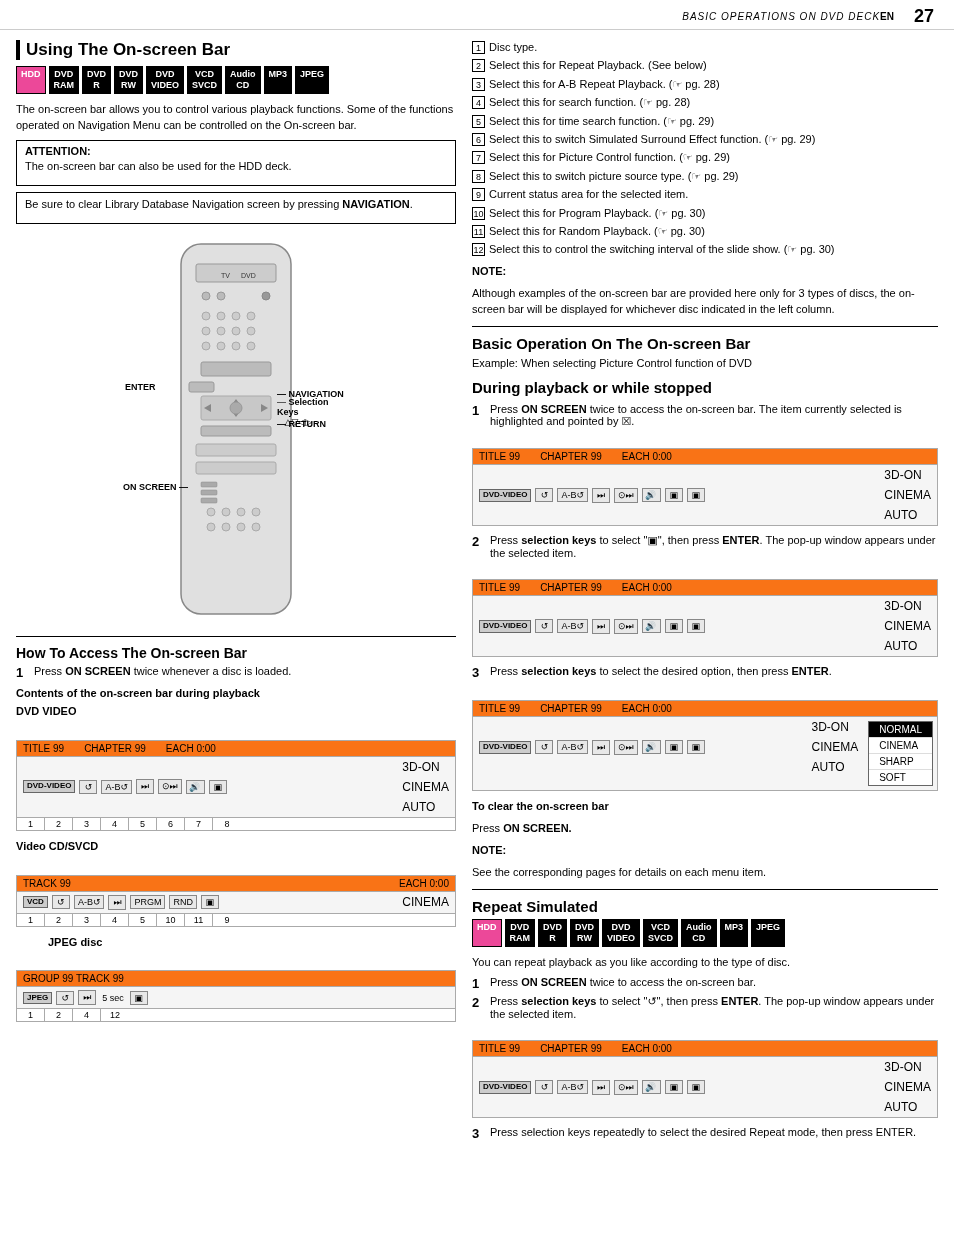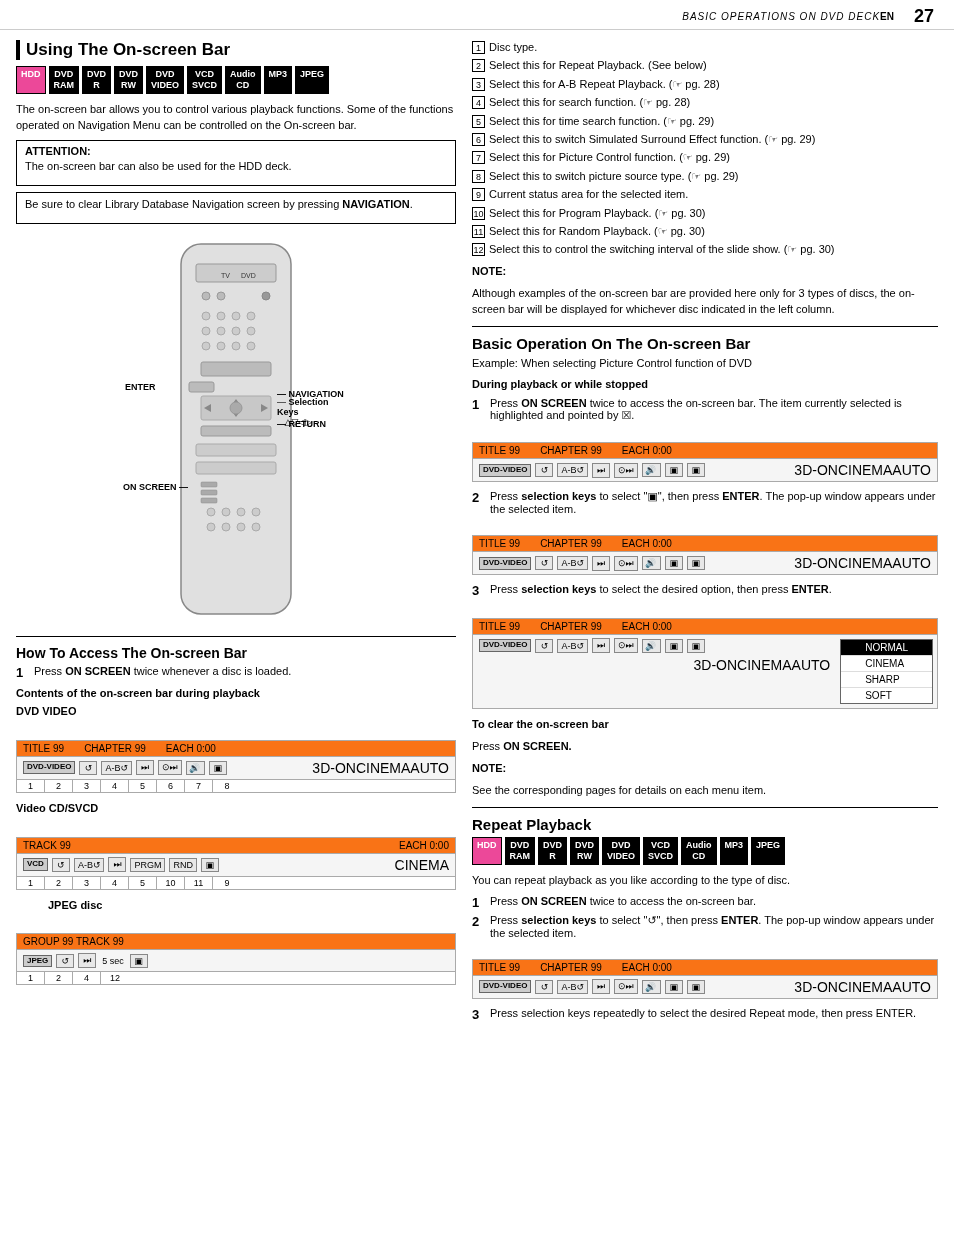--- a/index.html
+++ b/index.html
@@ -173,21 +173,23 @@
       border-top: none;
       padding: 3px 6px;
       gap: 4px;
       background: #f5f5f5;
       font-size: 10px;
       flex-wrap: wrap;
     }
     .bar-right-labels {
       margin-left: auto;
       display: flex;
-      font-size: 14px;
+      gap: 6px;
+      font-size: 12px;
+      flex-direction: column;
     }
     .bar-num-row {
       display: flex;
       gap: 0;
       border: 1px solid #aaa;
       border-top: none;
     }
     .bar-num-cell {
       border-right: 1px solid #aaa;
       width: 28px;
@@ -216,21 +218,21 @@
       align-items: center;
       line-height: 1.1;
     }
     .dropdown-box {
       border: 1px solid #666;
       background: #fff;
       font-size: 10px;
       position: relative;
     }
     .dropdown-box .dd-item {
-      padding: 2px 24px;
+      padding: 2px 10px;
       border-bottom: 1px solid #ddd;
     }
     .dropdown-box .dd-item:last-child { border-bottom: none; }
     .dropdown-box .dd-item.highlighted { background: #000; color: #fff; }
     .divider { border: none; border-top: 1px solid #000; margin: 8px 0; }
   </style>
 </head>
 <body>
 
 <div class="page">
@@ -493,21 +495,21 @@
           </li>
       </ul>
 
       <p><span class="note-label">NOTE:</span></p>
       <p>Although examples of the on-screen bar are provided here only for 3 types of discs, the on-screen bar will be displayed for whichever disc indicated in the left column.</p>
 
       <hr class="divider">
 
       <div style="font-size:15px; font-weight:bold; margin-bottom:4px;">Basic Operation On The On-screen Bar</div>
       <p>Example: When selecting Picture Control function of DVD</p>
-      <p style="font-weight:bold; font-size:11px; margin-bottom:4px;">During playback or while stopped</p>
+      <p style="font-weight:bold; font-size:15px; margin-bottom:4px;">During playback or while stopped</p>
 
       <div style="display:flex; align-items:flex-start; margin-bottom:4px;">
         <span class="step-num">1</span>
         <span>Press <strong>ON SCREEN</strong> twice to access the on-screen bar. The item currently selected is highlighted and pointed by ☒.</span>
       </div>
 
       <div class="bar-wrap">
         <div class="bar-title-row">
           <span>TITLE 99</span>
           <span>CHAPTER 99</span>
@@ -603,21 +605,21 @@
         </div>
       </div>
 
       <p><strong>To clear the on-screen bar</strong></p>
       <p>Press <strong>ON SCREEN.</strong></p>
       <p><span class="note-label">NOTE:</span></p>
       <p>See the corresponding pages for details on each menu item.</p>
 
       <hr class="divider">
 
-      <div style="font-size:15px; font-weight:bold; margin-bottom:4px;">Repeat Playback</div>
+      <div style="font-size:15px; font-weight:bold; margin-bottom:4px;">Repeat Simulated</div>
 
       <div class="disc-badges">
         <div class="badge badge-hdd">HDD</div>
         <div class="badge badge-dvdram">DVD<br>RAM</div>
         <div class="badge badge-dvdr">DVD<br>R</div>
         <div class="badge badge-dvdrw">DVD<br>RW</div>
         <div class="badge badge-dvdvideo">DVD<br>VIDEO</div>
         <div class="badge badge-vcdsvcd">VCD<br>SVCD</div>
         <div class="badge badge-audiocd">Audio<br>CD</div>
         <div class="badge badge-mp3">MP3</div>

